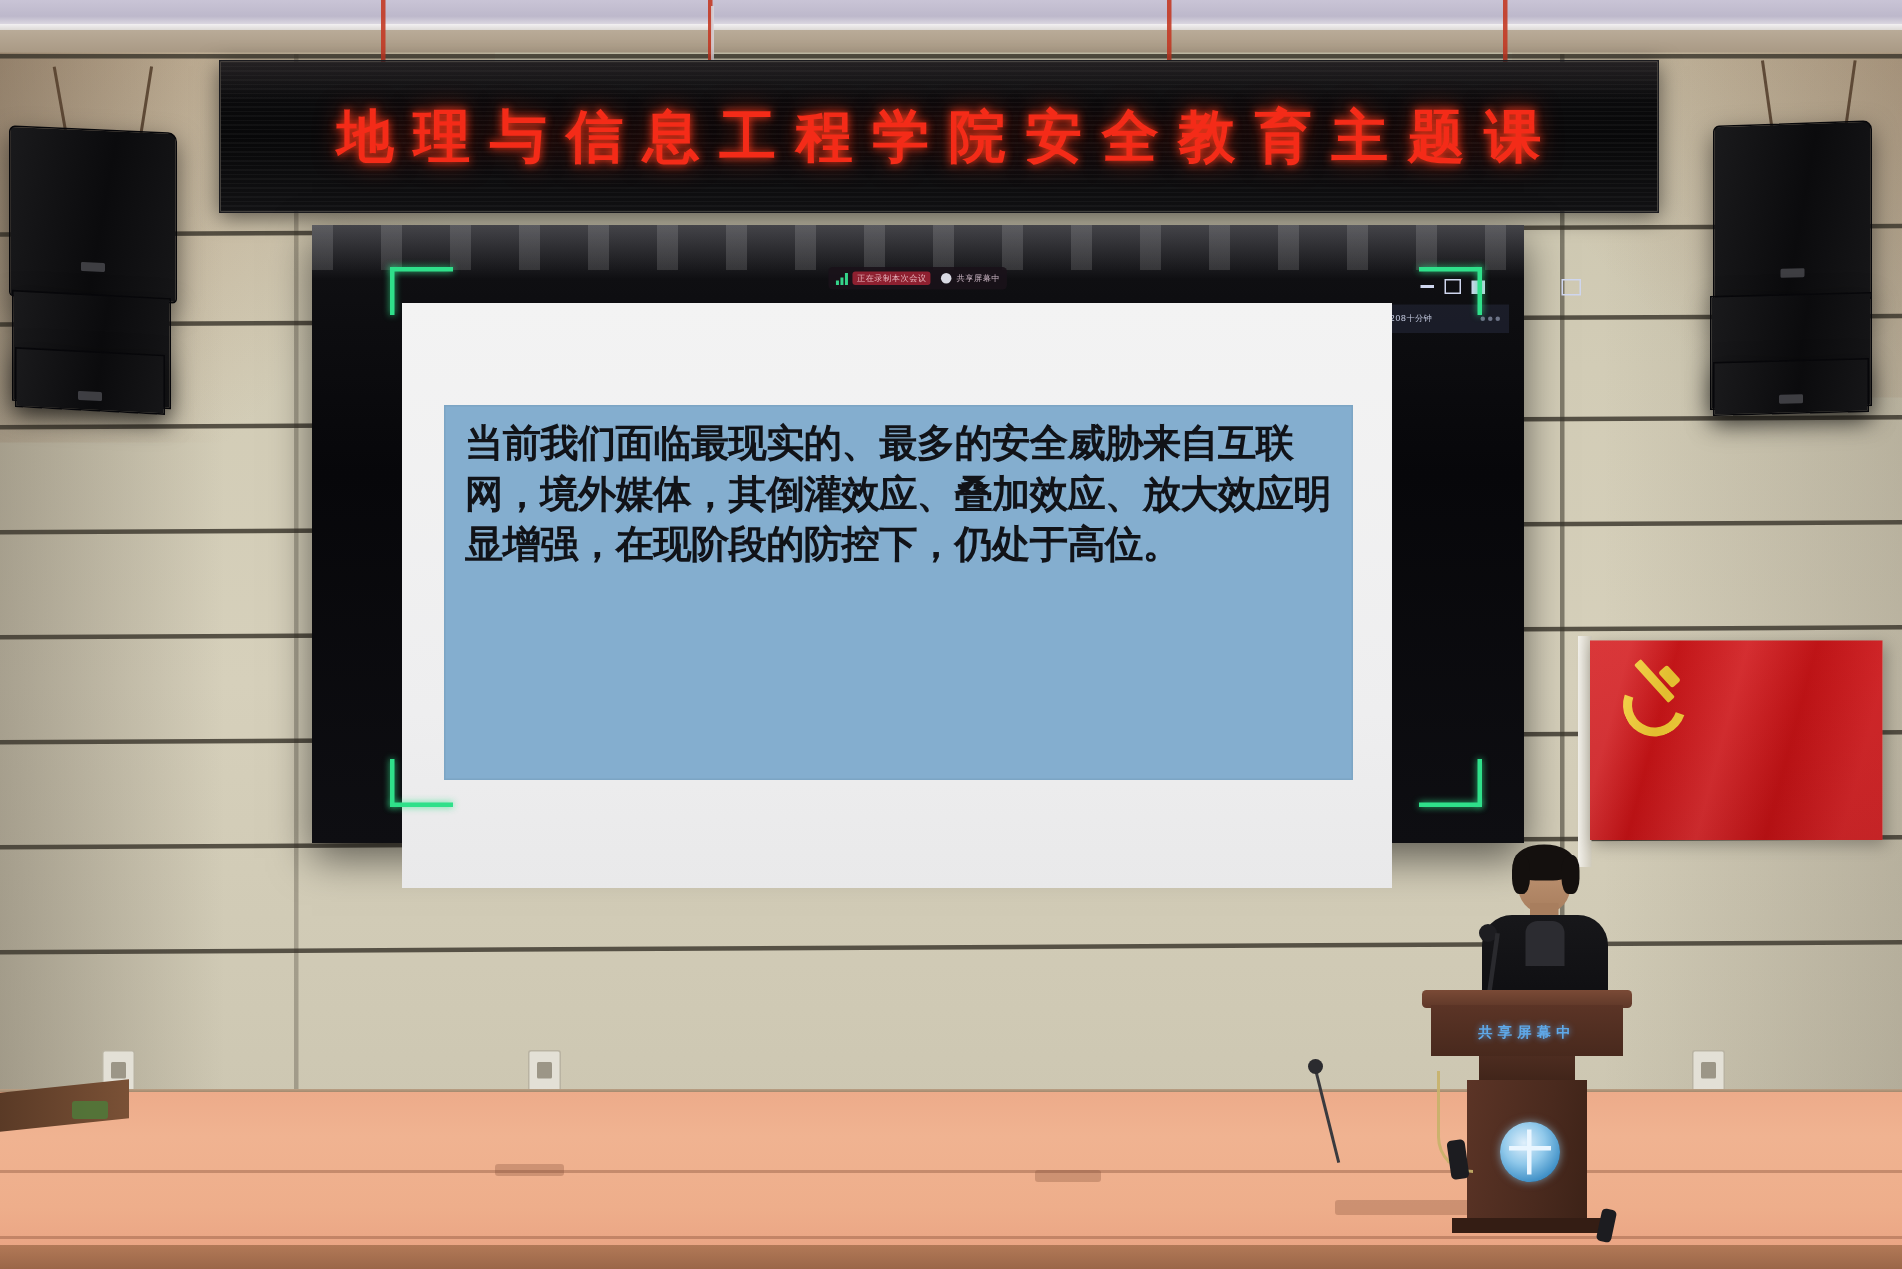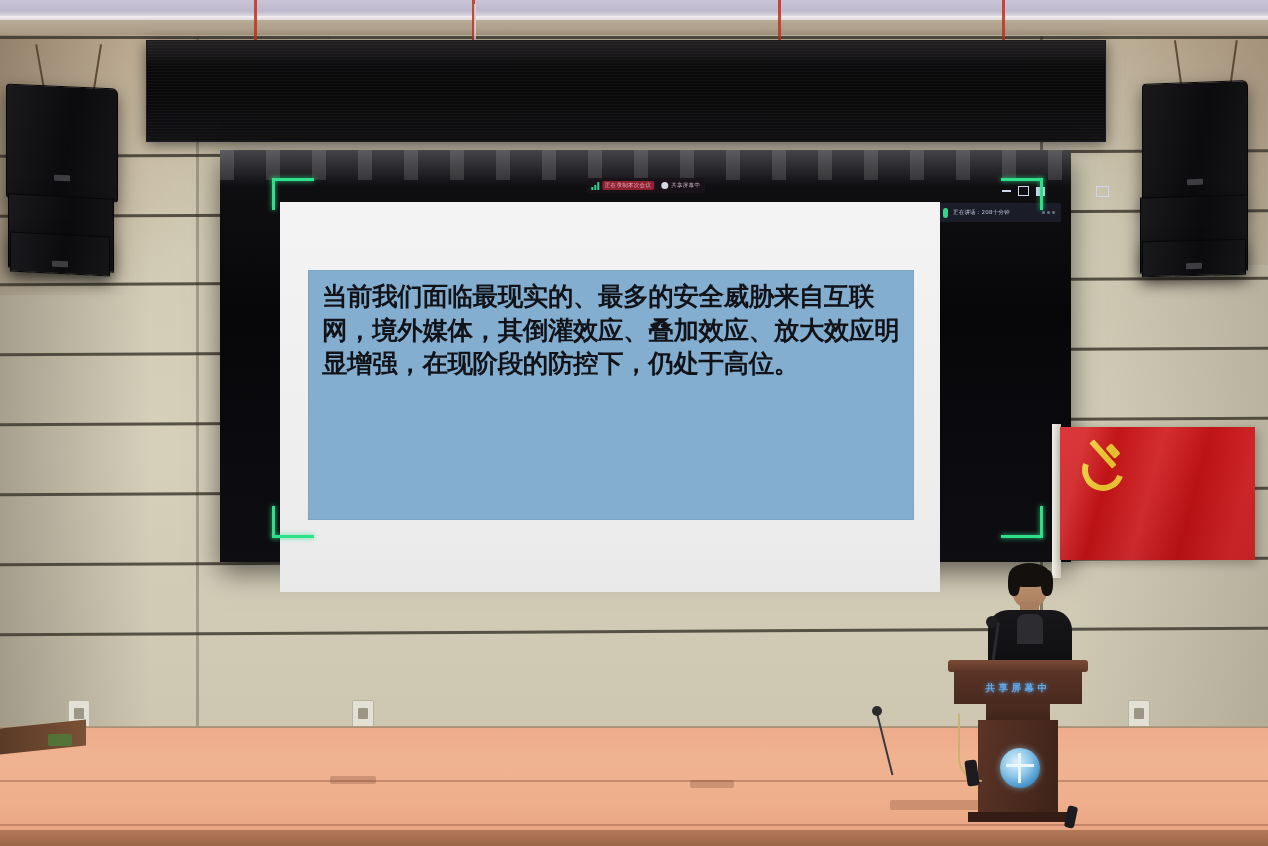--- a/index.html
+++ b/index.html
@@ -66,23 +66,23 @@
 
   
   .spk{position:absolute;background:linear-gradient(100deg,#1a1a1c,#0b0b0d 55%,#161618);
     border:1px solid #07070a;box-shadow:0 6px 16px rgba(0,0,0,.5);}
   .spk-top{border-radius:4px 6px 3px 3px;}
   .spk-badge{position:absolute;left:50%;transform:translateX(-50%);
     width:16px;height:6px;background:#4b4b50;border-radius:1px;opacity:.8;}
   .spk-wire{position:absolute;width:2px;background:#55402e;opacity:.9;}
 
   
-  .screen-frame{position:absolute;left:220px;top:150px;width:808px;height:412px;
+  .screen-frame{position:absolute;left:208px;top:150px;width:808px;height:412px;
     background:linear-gradient(180deg,#111114,#07070a 40%,#0e0e12);
-    box-shadow:0 10px 26px rgba(0,0,0,.55);padding-left:43px;}
+    box-shadow:0 10px 26px rgba(0,0,0,.55);}
   .screen-glare{position:absolute;left:0;top:0;width:100%;height:36px;
     background:linear-gradient(180deg,rgba(200,200,210,.28),rgba(0,0,0,0));}
   .screen-glare2{position:absolute;left:0;top:0;width:100%;height:30px;
     background:repeating-linear-gradient(90deg,rgba(255,255,255,.13) 0 14px,rgba(255,255,255,0) 14px 46px);}
 
   .projection{position:absolute;left:60px;top:52px;width:660px;height:390px;
     background:linear-gradient(180deg,#f3f3f3,#eeeeef 70%,#e9e9ea);}
 
   .blue-box{position:absolute;left:28px;top:68px;width:606px;height:250px;
     background:#84aecf;box-shadow:inset 0 0 0 1px rgba(120,160,190,.65);}
@@ -244,20 +244,21 @@
     background:#4f7a3a;border-radius:2px;opacity:.85"></div>
 
   <div class="hanger-red" style="left:254px;top:0;height:42px"></div>
   <div class="hanger-red" style="left:472px;top:0;height:40px"></div>
   <div class="hanger-red" style="left:778px;top:0;height:40px"></div>
   <div class="hanger-red" style="left:1002px;top:0;height:42px"></div>
   <div class="hanger" style="left:474px;top:4px;height:36px;background:#d8d5da;width:2px"></div>
 
   <div class="banner">
     <div class="banner-top-shade"></div>
+    <div class="banner-text">地理与信息工程学院安全教育主题课</div>
   </div>
 
   <div class="spk-wire" style="left:40px;top:44px;height:56px;transform:rotate(-10deg)"></div>
   <div class="spk-wire" style="left:96px;top:44px;height:52px;transform:rotate(9deg)"></div>
   <div class="spk spk-top" style="left:6px;top:86px;width:110px;height:112px;transform:skewY(2.5deg)">
     <div class="spk-badge" style="top:88px"></div>
   </div>
   <div class="spk" style="left:8px;top:196px;width:104px;height:72px;transform:skewY(3deg)">
     <div class="spk-badge" style="top:52px"></div>
   </div>

